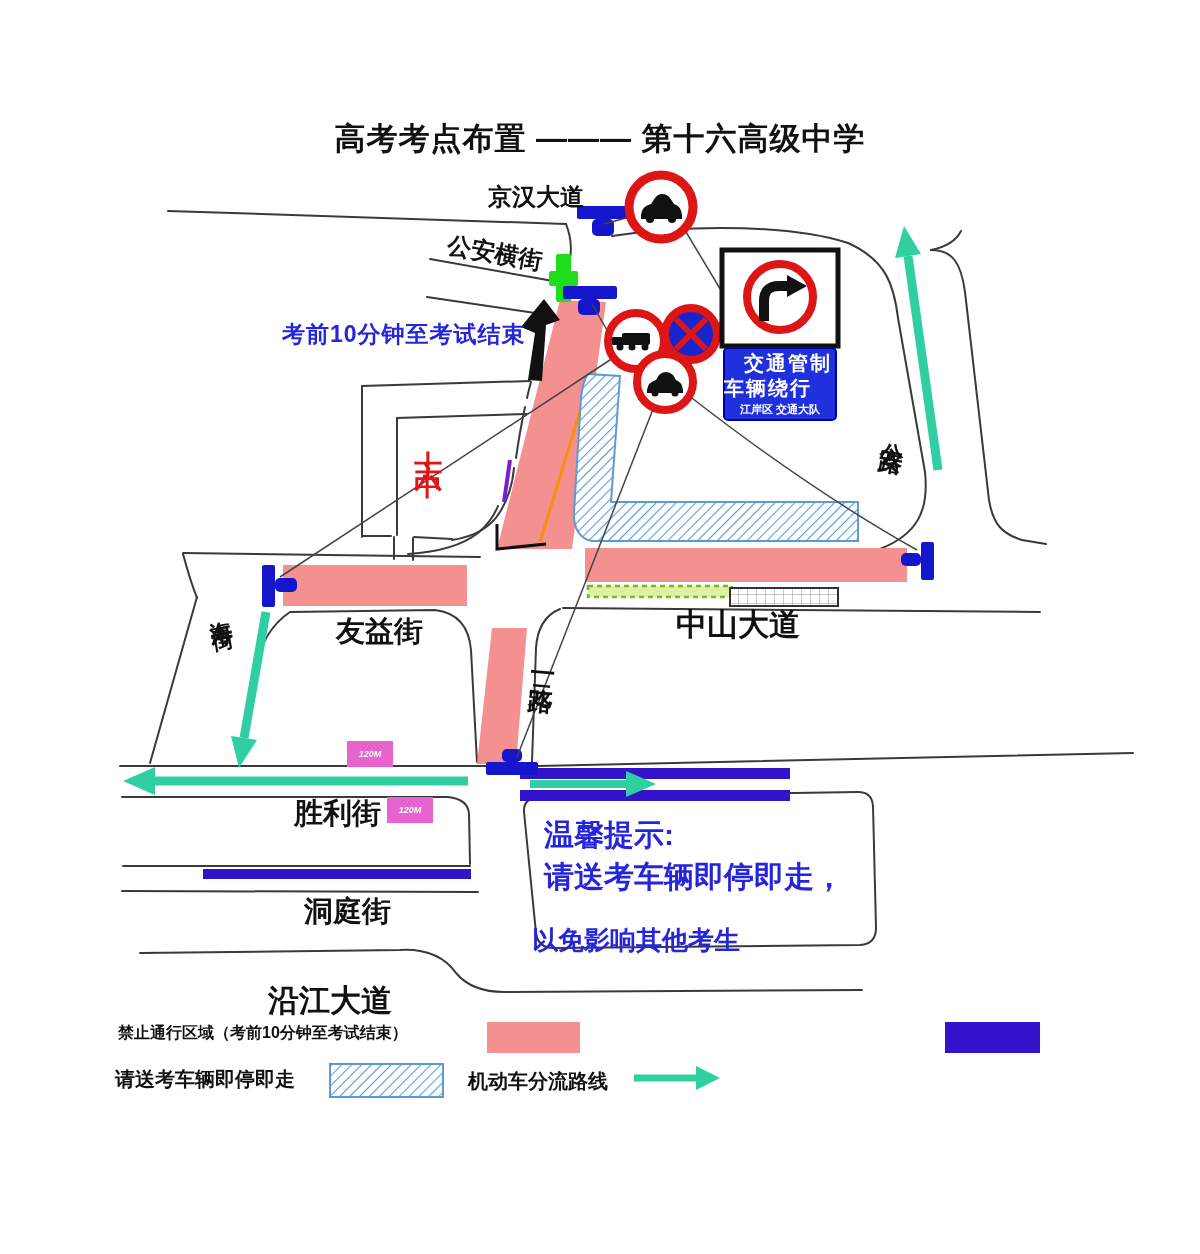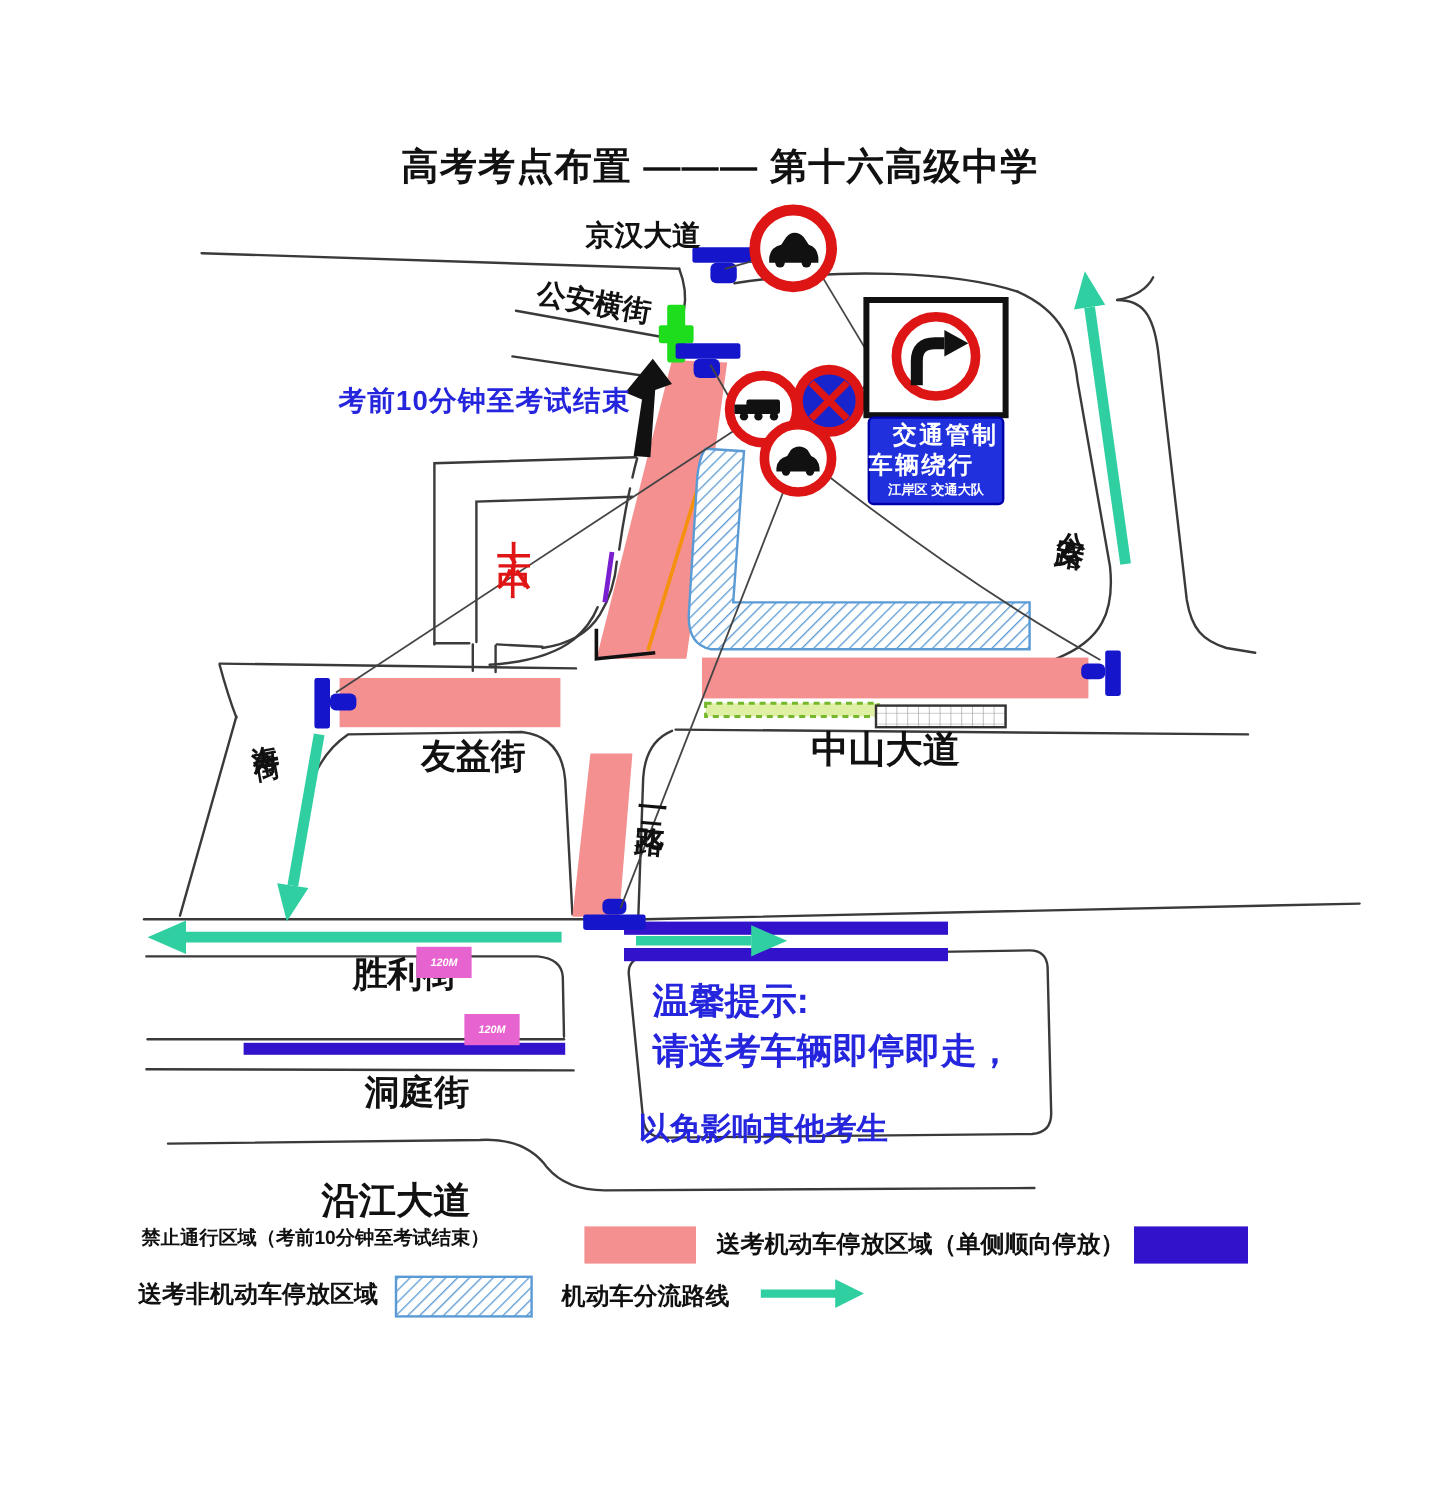--- a/index.html
+++ b/index.html
@@ -10,21 +10,21 @@
   html,body{margin:0;padding:0;background:#fff;}
   .stage{position:relative;width:1200px;height:1254px;background:#fff;overflow:hidden;
          font-family:"Liberation Sans","DejaVu Sans",sans-serif;}
   .stage svg{position:absolute;left:0;top:0;}
   .t{position:absolute;font-weight:900;color:#111;white-space:nowrap;line-height:1.1;}
   .v{writing-mode:vertical-rl;text-orientation:upright;}
   .blue{color:var(--noteblue);text-align:right;}
   .red{color:var(--schoolred);}
   .white{color:#fff;}
   .badge{position:absolute;background:var(--magenta);color:#fff;font-style:italic;
-         font-weight:bold;font-size:9px;display:flex;align-items:center;justify-content:center;margin-top:48px;}
+         font-weight:bold;font-size:9px;display:flex;align-items:center;justify-content:center;}
 </style>
 </head>
 <body>
 
 <div class="stage">
 
 <svg width="1200" height="1254" viewBox="0 0 1200 1254">
   <defs>
     <pattern id="hatch" width="7" height="7" patternUnits="userSpaceOnUse" patternTransform="rotate(45)">
       <rect width="7" height="7" fill="#ffffff"></rect>
@@ -191,21 +191,21 @@
 </svg>
 
   <div class="t" style="left:50%;top:122px;transform:translateX(-50%);font-size:31px;letter-spacing:1px;">高考考点布置 ——— 第十六高级中学</div>
 
   <div class="t" style="left:488px;top:184px;font-size:24px;">京汉大道</div>
   <div class="t" style="left:450px;top:232px;font-size:24px;transform:rotate(10deg);transform-origin:left top;">公安横街</div>
   <div class="t blue" style="left:282px;top:322px;font-size:23px;letter-spacing:1px;">考前10分钟至考试结束</div>
   <div class="t v red" style="left:412px;top:428px;font-size:28px;letter-spacing:10px;">十六中</div>
   <div class="t v" style="left:884px;top:422px;font-size:24px;letter-spacing:4px;transform:rotate(10deg);transform-origin:left top;">公安路</div>
   <div class="t v" style="left:204px;top:606px;font-size:22px;letter-spacing:4px;transform:rotate(-10deg);transform-origin:left top;">海寿街</div>
-  <div class="t" style="left:336px;top:616px;font-size:29px;margin-left:15px;">友益街</div>
+  <div class="t" style="left:336px;top:616px;font-size:29px;">友益街</div>
   <div class="t" style="left:676px;top:608px;font-size:31px;">中山大道</div>
   <div class="t v" style="left:530px;top:658px;font-size:25px;letter-spacing:5px;transform:rotate(5deg);transform-origin:left top;">一元路</div>
   <div class="t" style="left:294px;top:798px;font-size:29px;">胜利街</div>
   <div class="t" style="left:304px;top:896px;font-size:29px;">洞庭街</div>
   <div class="t" style="left:268px;top:984px;font-size:31px;">沿江大道</div>
 
   <div class="t white" style="left:724px;top:352px;width:128px;text-align:center;font-size:20px;letter-spacing:2px;">交通管制</div>
   <div class="t white" style="left:724px;top:377px;width:112px;text-align:left;font-size:20px;letter-spacing:2px;">车辆绕行</div>
   <div class="t white" style="left:724px;top:403px;width:112px;text-align:center;font-size:11px;">江岸区 交通大队</div>
 
@@ -214,16 +214,15 @@
   <div class="t blue" style="left:532px;top:902px;font-size:26px;margin-top:24px;">以免影响其他考生</div>
 
   <div class="badge" style="left:347px;top:741px;width:46px;height:26px;">
     <span>120M</span>
   </div>
   <div class="badge" style="left:387px;top:797px;width:46px;height:26px;">
     <span>120M</span>
   </div>
 
   <div class="t" style="left:118px;top:1024px;font-size:16px;">禁止通行区域（考前10分钟至考试结束）</div>
-  <div class="t" style="left:597px;top:1026px;font-size:20px;">送考机动车停放区域（单侧顺向停放）</div>
-  <div class="t" style="left:115px;top:1068px;font-size:20px;">送考非机动车停放区域</div>
+  <div class="t" style="left:115px;top:1068px;font-size:20px;">请送考车辆即停即走</div>
   <div class="t" style="left:468px;top:1070px;font-size:20px;">机动车分流路线</div>
 </div>
 
 </body></html>

